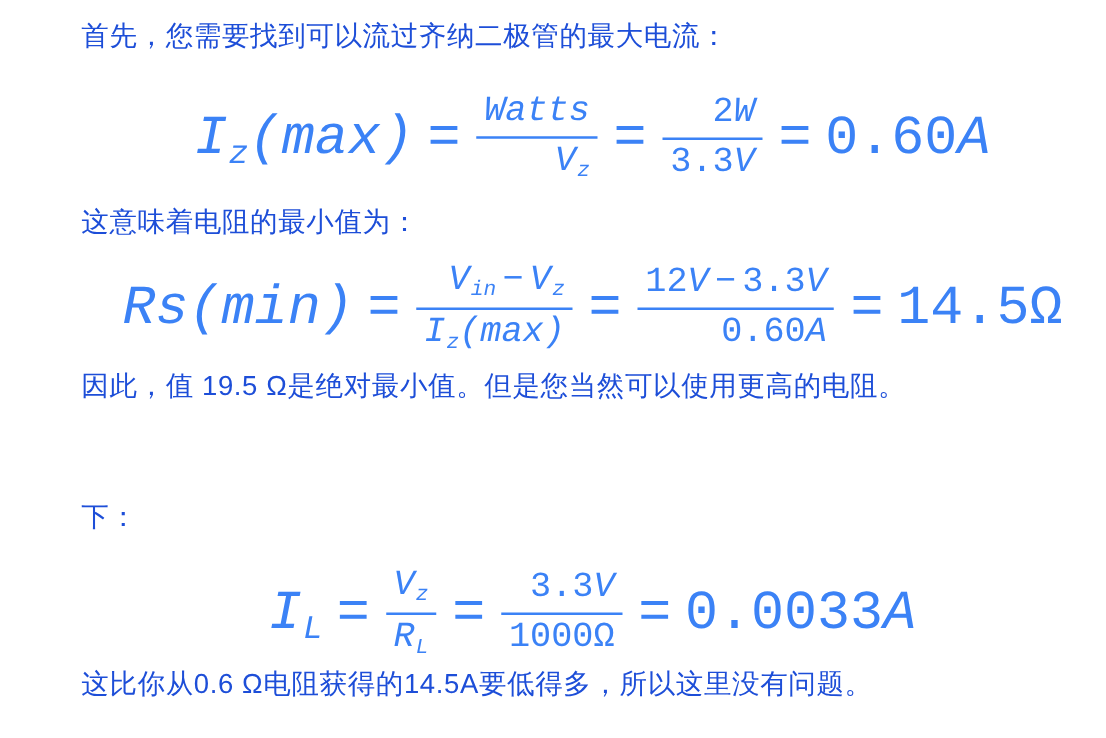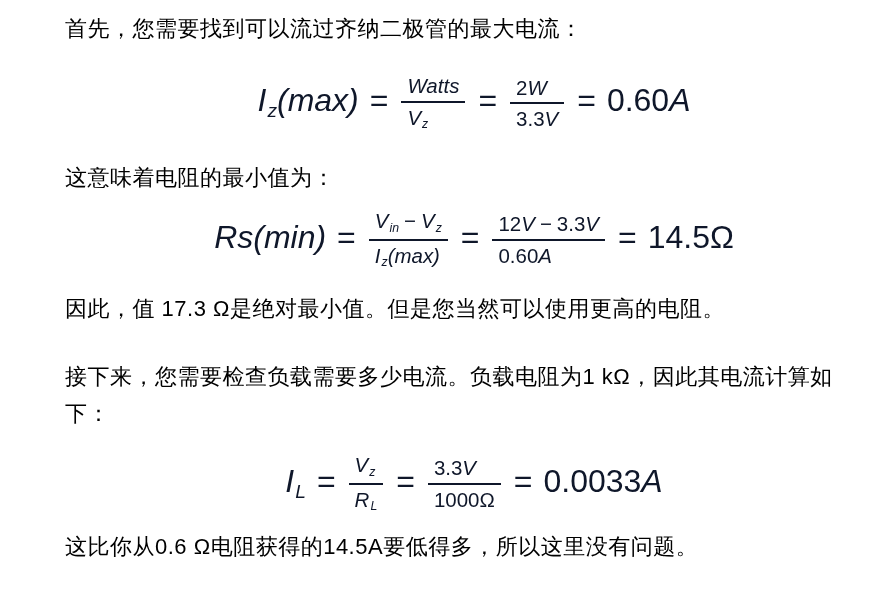--- a/index.html
+++ b/index.html
@@ -14,45 +14,45 @@
     overflow: hidden;
     font-family: "Liberation Sans", sans-serif;
   }
   .para {
     position: absolute;
     left: 65px;
     width: 800px;
     margin: 0;
     font-size: 22px;
     line-height: 37px;
-    color: #000000;
+    color: #1d4ed8;
     letter-spacing: 0.5px;
   }
   .formula {
     position: absolute;
     left: 65px;
     width: 818px;
     text-align: center;
-    font-family: Liberation Sans, sans-serif;
-    font-size: 32px;
-    color: #0f172a;
+    font-family: Liberation Mono, monospace;
+    font-size: 44px;
+    color: #3b82f6;
     white-space: nowrap;
   }
   .mi { font-style: italic; }
   .mn { font-style: normal; }
   .mo { margin: 0 11px; font-style: normal; }
   .msub {
     font-size: 60%;
     vertical-align: -0.3em;
     margin-left: 1px;
   }
   .mfrac {
     display: inline-block;
     vertical-align: middle;
-    text-align: left;
+    text-align: right;
     font-size: 64%;
     margin: 0 2px;
   }
   .mfrac .mo { margin: 0 5px; }
   .fnum {
     display: block;
     padding: 0 6px 4px;
     border-bottom: 2px solid currentColor;
     line-height: 1.05;
   }
@@ -66,19 +66,19 @@
 <body>
 
 <p class="para" style="top:10px">首先，您需要找到可以流过齐纳二极管的最大电流：</p>
 
 <div class="formula" style="top:75px"><span class="mi">I<span class="msub mi">z</span></span><span class="mi">(max)</span><span class="mo">=</span><span class="mfrac"><span class="fnum"><span class="mi">Watts</span></span><span class="fden"><span class="mi">V<span class="msub mi">z</span></span></span></span><span class="mo">=</span><span class="mfrac"><span class="fnum"><span class="mn">2</span><span class="mi">W</span></span><span class="fden"><span class="mn">3.3</span><span class="mi">V</span></span></span><span class="mo">=</span><span class="mn">0.60</span><span class="mi">A</span></div>
 
 <p class="para" style="top:159px">这意味着电阻的最小值为：</p>
 
 <div class="formula" style="top:210px"><span class="mi">Rs</span><span class="mi">(min)</span><span class="mo">=</span><span class="mfrac"><span class="fnum"><span class="mi">V<span class="msub mi">in</span></span><span class="mo">−</span><span class="mi">V<span class="msub mi">z</span></span></span><span class="fden"><span class="mi">I<span class="msub mi">z</span></span><span class="mi">(max)</span></span></span><span class="mo">=</span><span class="mfrac"><span class="fnum"><span class="mn">12</span><span class="mi">V</span><span class="mo">−</span><span class="mn">3.3</span><span class="mi">V</span></span><span class="fden"><span class="mn">0.60</span><span class="mi">A</span></span></span><span class="mo">=</span><span class="mn">14.5</span><span class="mn">Ω</span></div>
 
-<p class="para" style="top:290px">因此，值 17.3 Ω是绝对最小值。但是您当然可以使用更高的电阻。</p>
+<p class="para" style="top:290px">因此，值 19.5 Ω是绝对最小值。但是您当然可以使用更高的电阻。</p>
 
-<p class="para" style="top:358px"><span>接下来，您需要检查负载需要多少电流。负载电阻为1 kΩ，因此其电流计算如</span><br><span>下：</span></p>
+<p class="para" style="top:358px"><br><span>下：</span></p>
 
 <div class="formula" style="top:454px"><span class="mi">I<span class="msub mi">L</span></span><span class="mo">=</span><span class="mfrac"><span class="fnum"><span class="mi">V<span class="msub mi">z</span></span></span><span class="fden"><span class="mi">R<span class="msub mi">L</span></span></span></span><span class="mo">=</span><span class="mfrac"><span class="fnum"><span class="mn">3.3</span><span class="mi">V</span></span><span class="fden"><span class="mn">1000</span><span class="mn">Ω</span></span></span><span class="mo">=</span><span class="mn">0.0033</span><span class="mi">A</span></div>
 
 <p class="para" style="top:528px">这比你从0.6 Ω电阻获得的14.5A要低得多，所以这里没有问题。</p>
 
 </body></html>

